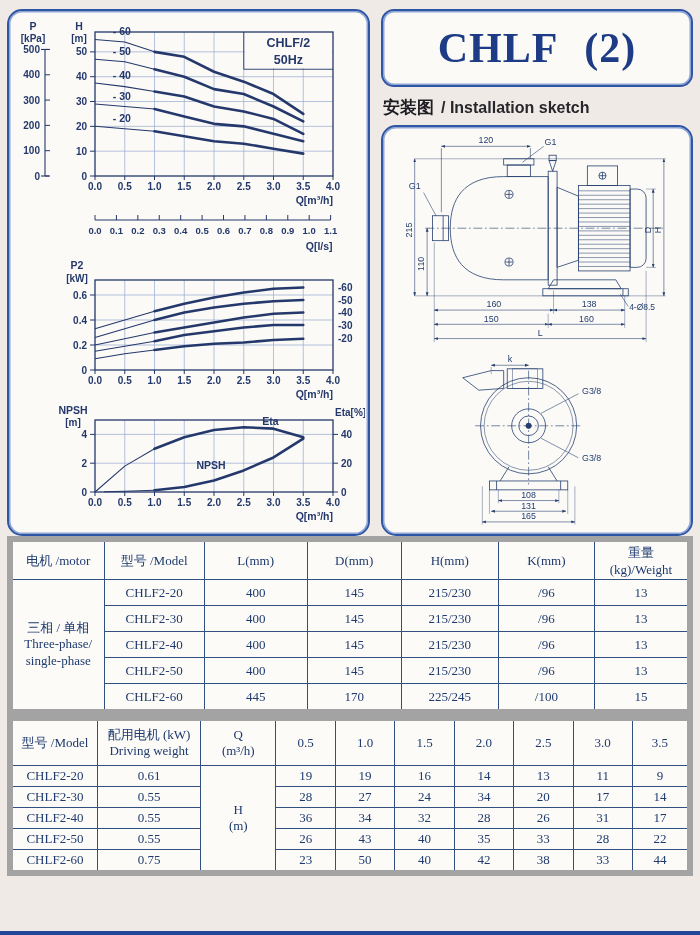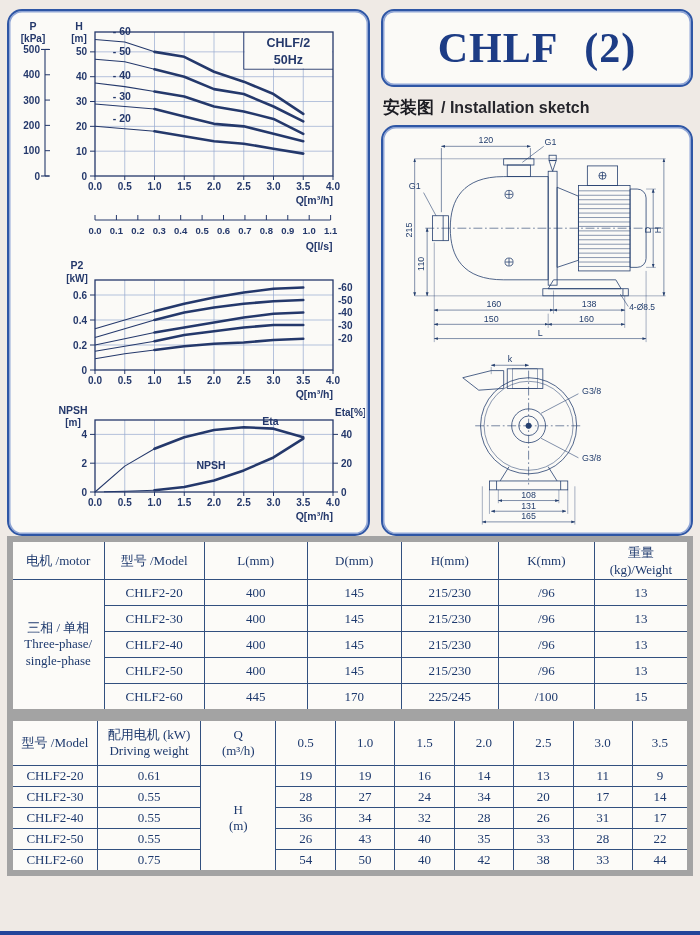--- a/index.html
+++ b/index.html
@@ -568,21 +568,21 @@
         <td>43</td>
         <td>40</td>
         <td>35</td>
         <td>33</td>
         <td>28</td>
         <td>22</td>
       </tr>
       <tr>
         <td class="model-cell">CHLF2-60</td>
         <td>0.75</td>
-        <td>54</td>
+        <td>23</td>
         <td>50</td>
         <td>40</td>
         <td>42</td>
         <td>38</td>
         <td>33</td>
         <td>44</td>
       </tr>
     </tbody>
       </table>
   </div>

